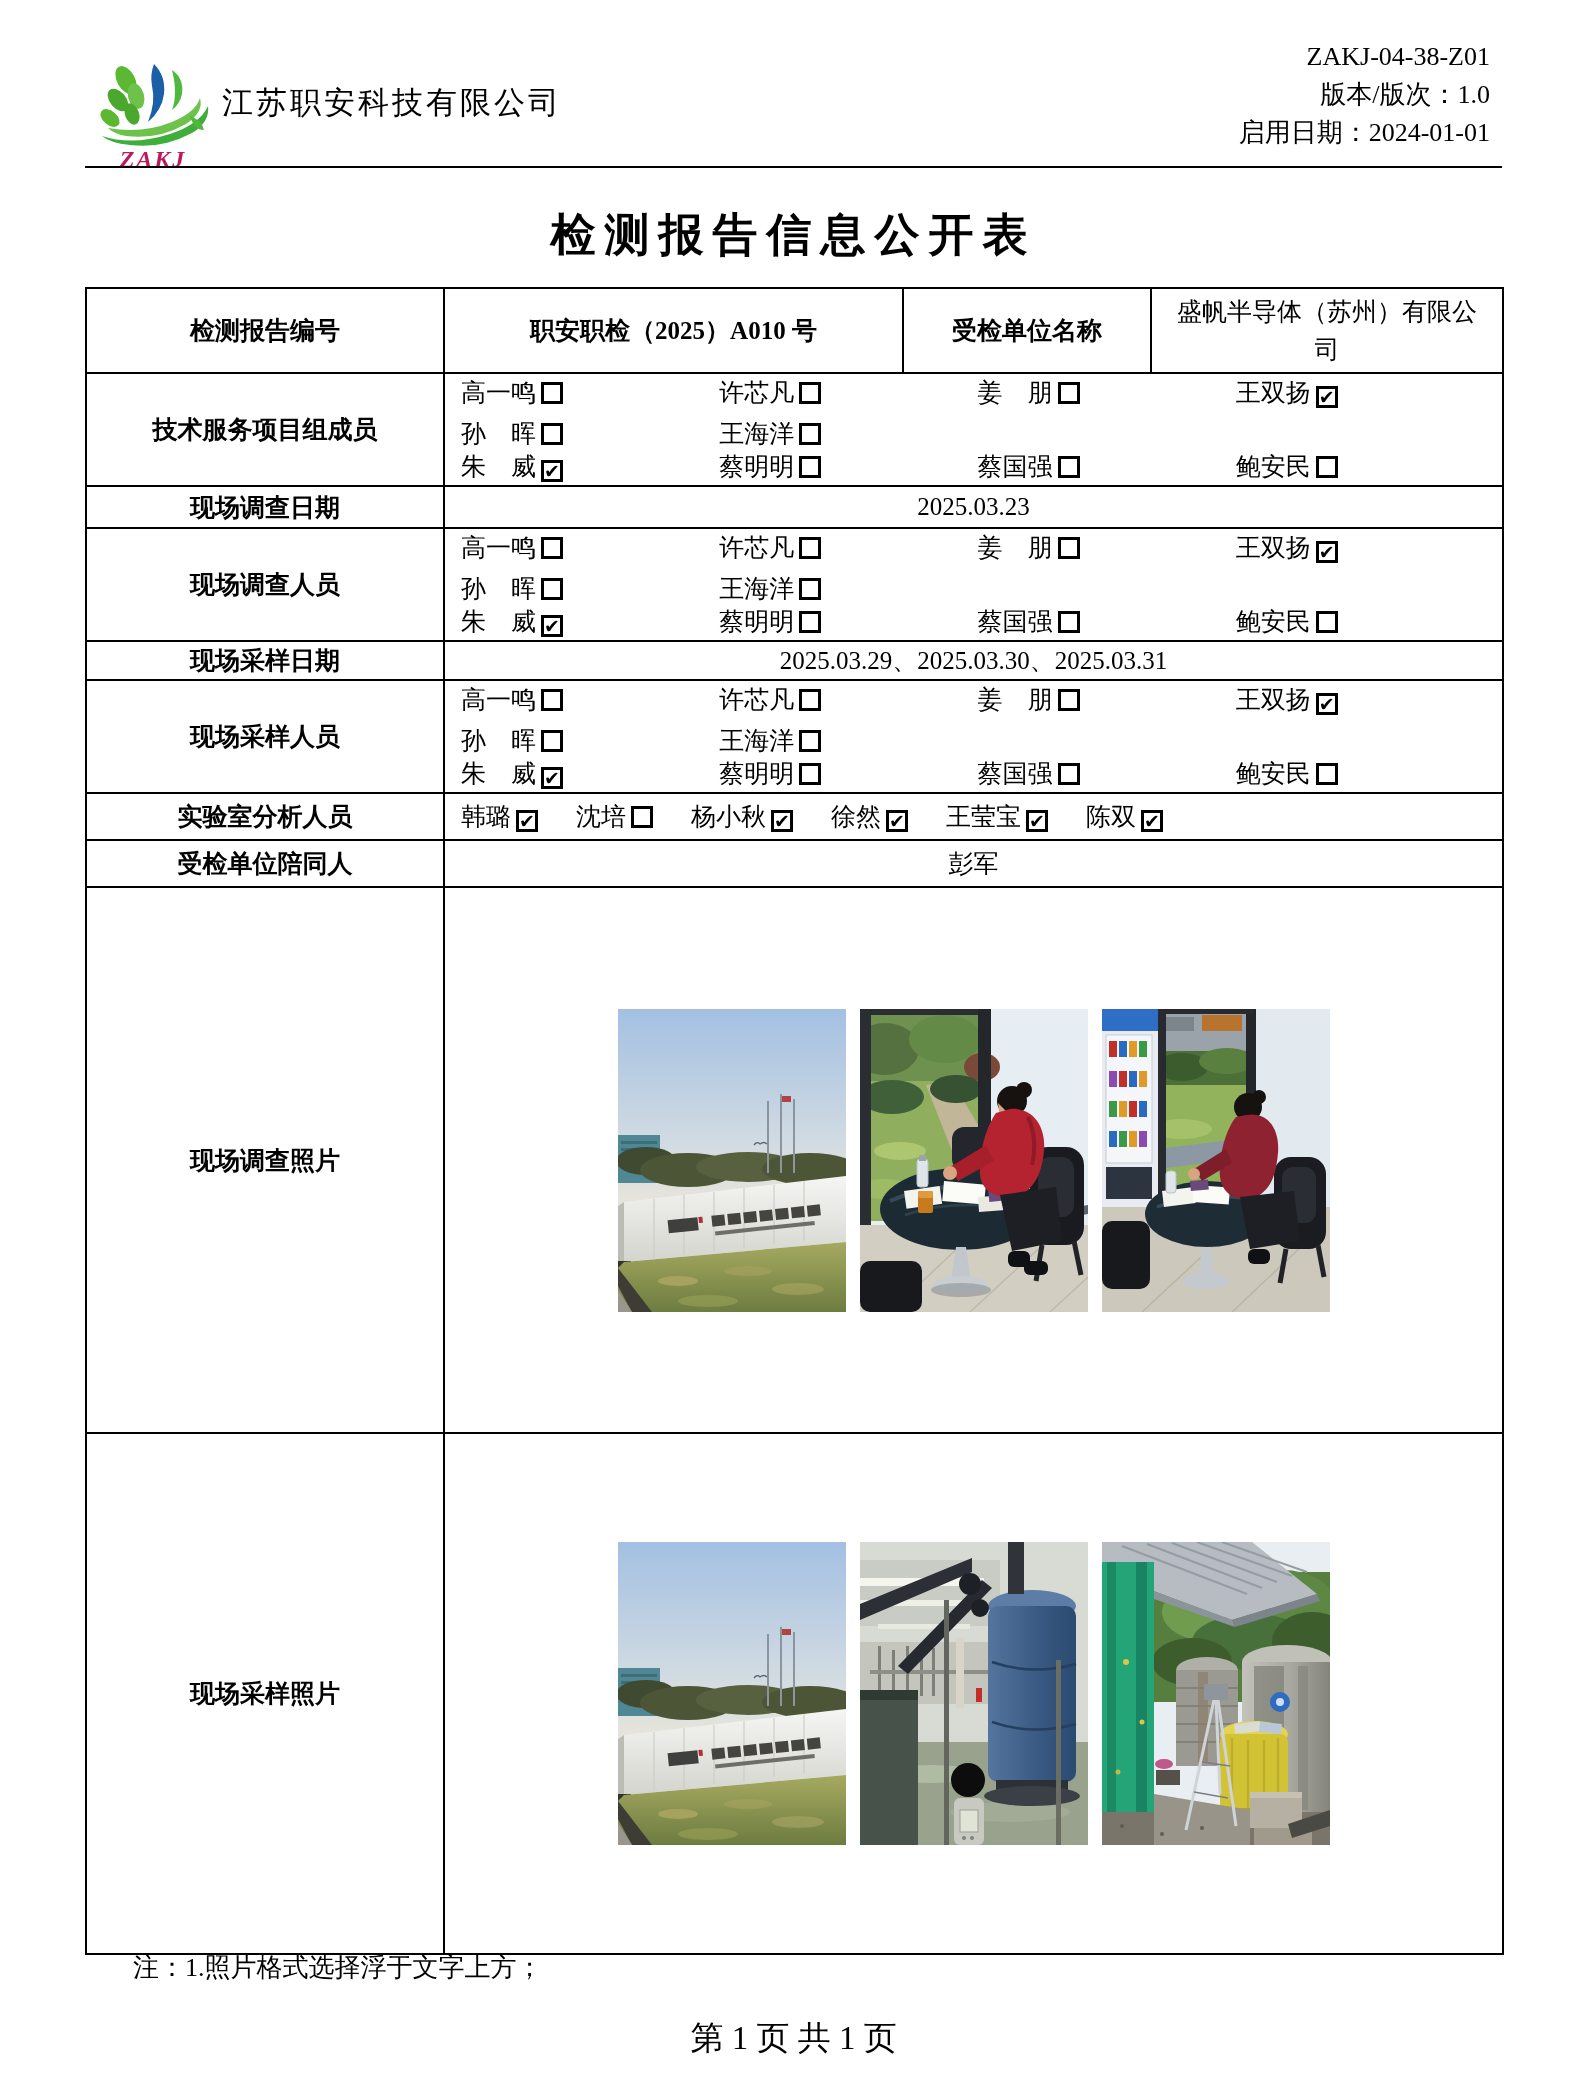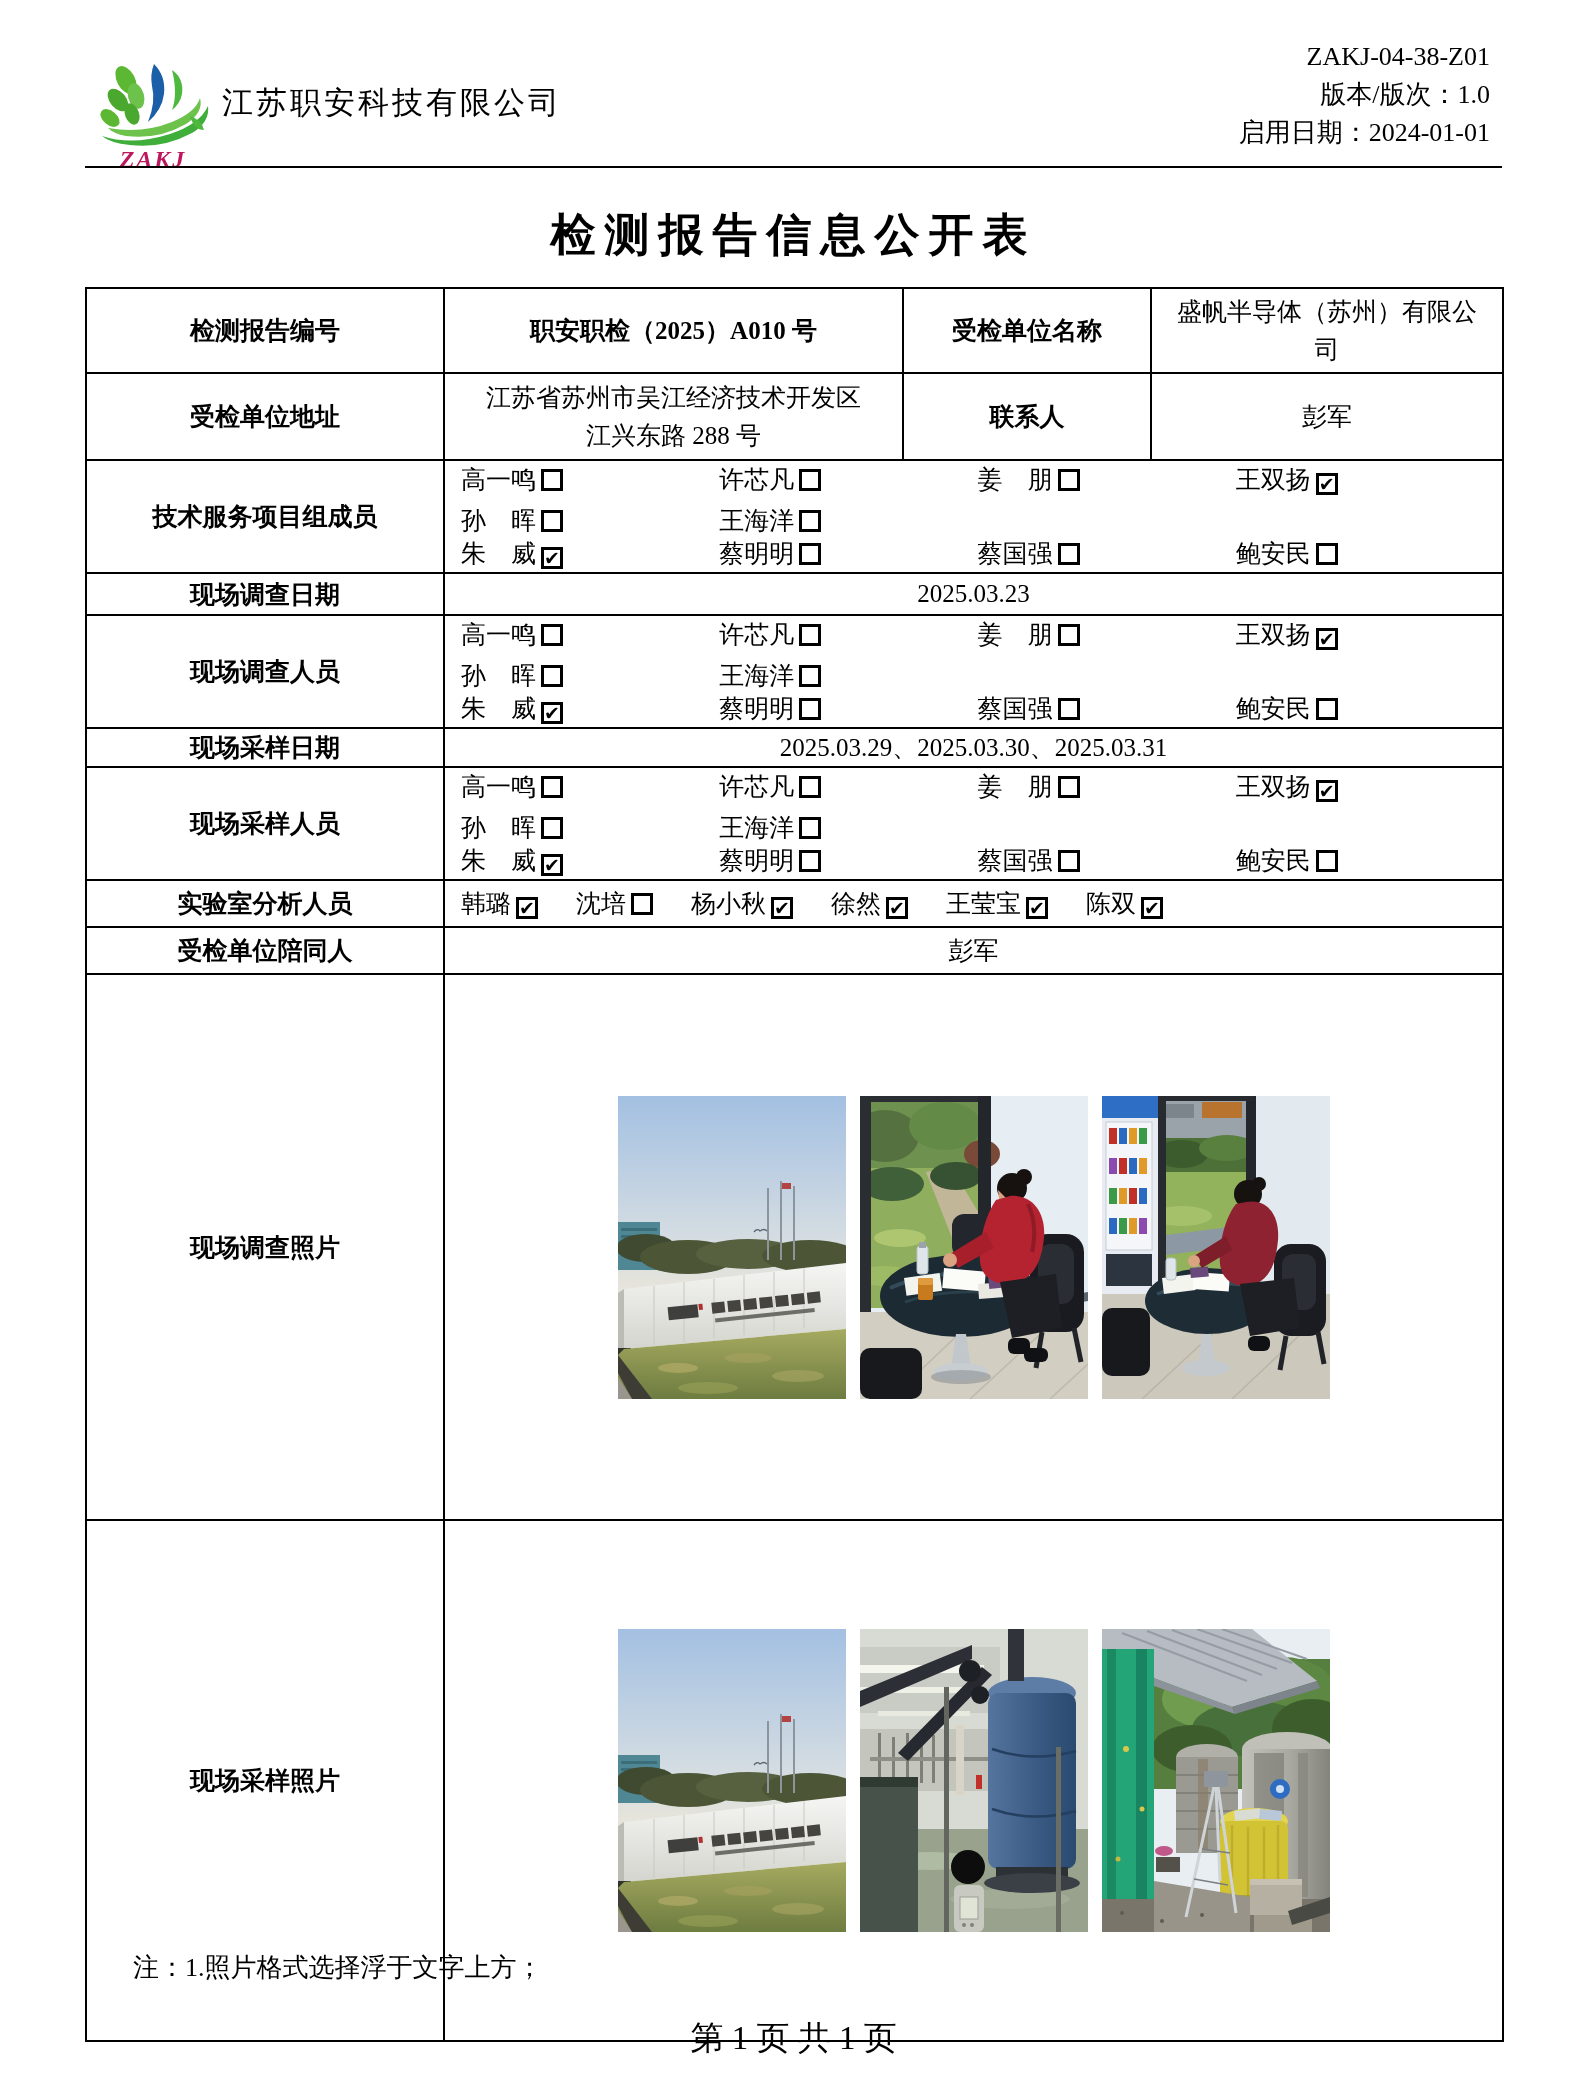--- a/index.html
+++ b/index.html
@@ -151,29 +151,20 @@
       </colgroup>
     <tbody>
         <tr class="r1">
       <td class="lbl">检测报告编号</td>
       <td class="bold">职安职检（2025）A010 号</td>
       <td class="lbl">受检单位名称</td>
       <td class="twoline">
         <div>盛帆半导体（苏州）有限公</div>
         <div>司</div>
       </td>
-    </tr>
-    <tr class="r2">
-      <td class="lbl">受检单位地址</td>
-      <td class="twoline">
-        <div>江苏省苏州市吴江经济技术开发区</div>
-        <div>江兴东路 288 号</div>
-      </td>
-      <td class="lbl">联系人</td>
-      <td>彭军</td>
     </tr>
     <tr class="r3">
       <td class="lbl">技术服务项目组成员</td>
       <td colspan="3">
         <div class="member-lines">
           <div class="member-grid">
                 <span class="member"><span>高一鸣</span><span class="cbox"></span></span>
                 <span class="member"><span>许芯凡</span><span class="cbox"></span></span>
                 <span class="member"><span>姜　朋</span><span class="cbox"></span></span>
                 <span class="member"><span>王双扬</span><span class="cbox">✔</span></span>

